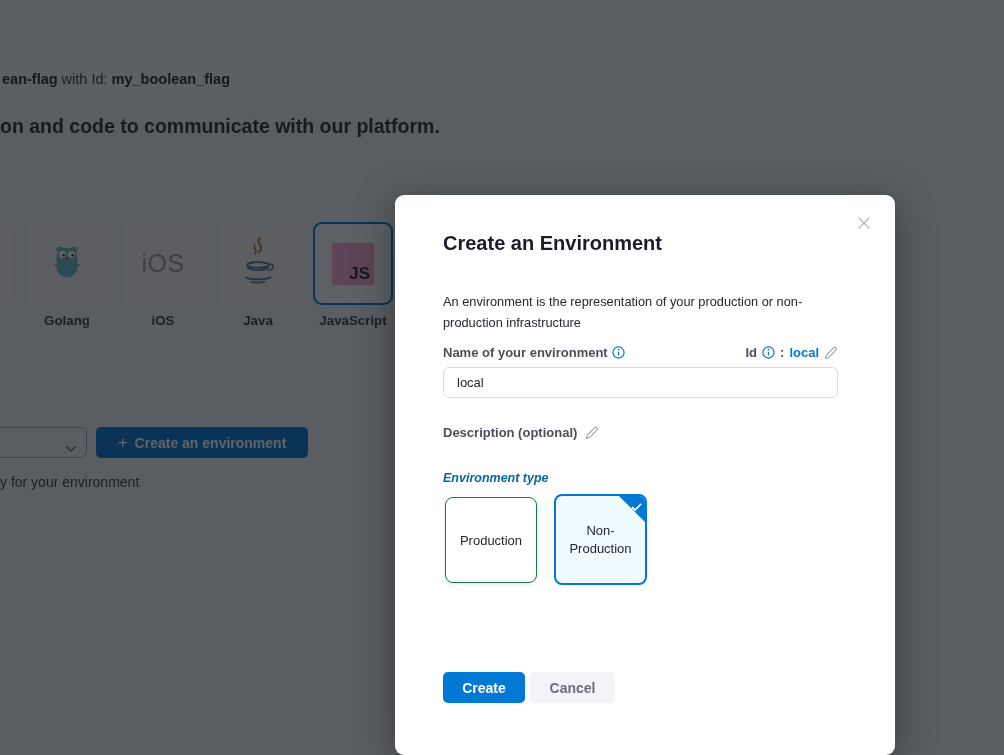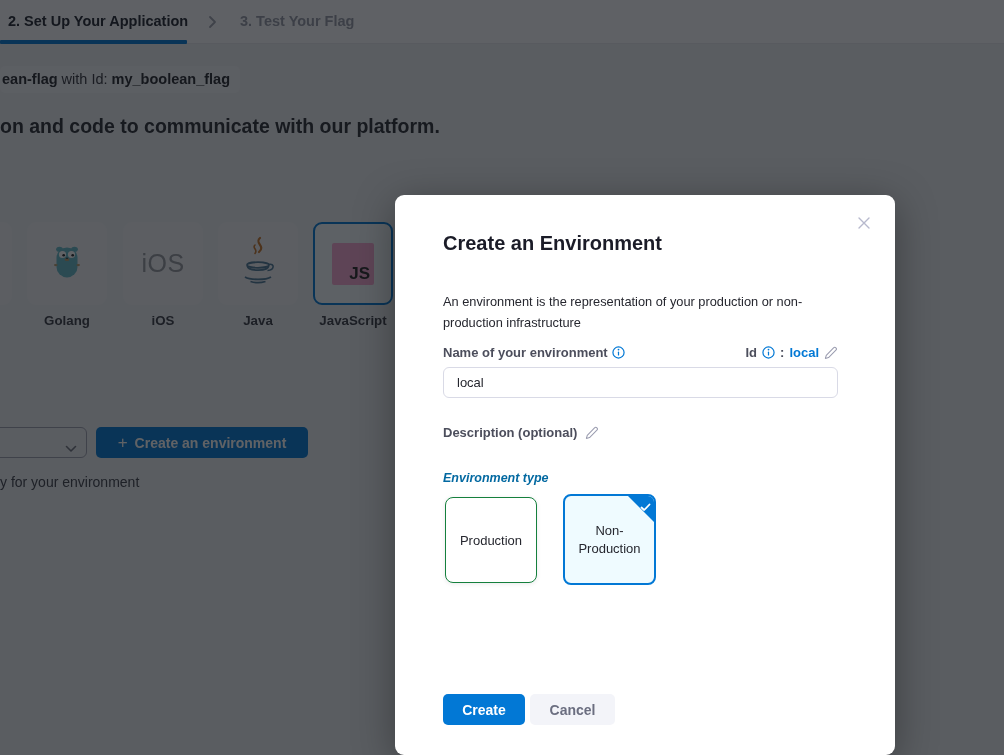--- a/index.html
+++ b/index.html
@@ -63,47 +63,37 @@
   .m-input { position:absolute; left:48px; top:172px; width:395px; height:31px; border:1px solid #d9dae6;
              border-radius:6px; padding:0 13px; font-family:inherit; font-size:13px; color:#25262e; background:#fff; }
 
   .desc-row { position:absolute; left:48px; top:230px; display:inline-flex; gap:8px; }
   .envtype-label { position:absolute; left:48px; top:276px; font-size:12.5px; font-weight:700; color:#0369a1;font-style:italic; }
 
   .env-card { position:absolute; border-radius:8px; display:flex; align-items:center; justify-content:center;
               text-align:center; font-size:13px; color:#26272f; cursor:pointer; }
   .card-prod { left:50px; top:302px; width:92px; height:86px; background:#fff; border:1px solid #15803d;
                box-shadow:0 1px 4px rgba(40,41,61,0.10); }
-  .card-nonprod { left:168px; top:299px; width:93px; height:91px; background:#effbff; border:2px solid #0278d5;
+  .card-nonprod { left:159px; top:299px; width:93px; height:91px; background:#effbff; border:2px solid #0278d5;
                   overflow:hidden; }
   .card-nonprod .card-text { width:70px; line-height:18px; }
   .corner-flag { position:absolute; top:-2px; right:-2px; width:0; height:0;
                  border-top:30px solid #0278d5; border-left:30px solid transparent; }
   .corner-check { position:absolute; top:4px; right:3px; }
 
-  .btn { position:absolute; top:499px; height:31px; border:none; border-radius:5px; font-family:inherit;
+  .btn { position:absolute; top:477px; height:31px; border:none; border-radius:5px; font-family:inherit;
          font-size:14px; font-weight:700; display:flex; align-items:center; justify-content:center; cursor:pointer; }
   .btn-create { left:48px; width:82px; background:#0278d5; color:#fff; }
   .btn-cancel { left:135px; width:85px; background:#f3f4f9; color:#6b6e80; }
 </style>
 </head>
 <body>
 
 <div class="screen">
 
-  <div class="topbar">
-    <div class="tab tab-setup">2. Set Up Your Application</div>
-    <div class="tab-underline"></div>
-    <span class="tab-sep">
-      <svg width="14" height="14" viewBox="0 0 14 14">
-          <polyline points="5,2 10,7 5,12" fill="none" stroke="#9ea0ae" stroke-width="1.8" stroke-linecap="round" stroke-linejoin="round"></polyline>
-        </svg>
-    </span>
-    <div class="tab tab-test">3. Test Your Flag</div>
-  </div>
 
   <div class="content">
 
     <div class="flag-chip"><b>ean-flag</b><span class="mid"> with Id: </span><b>my_boolean_flag</b></div>
 
     <div class="page-heading">on and code to communicate with our platform.</div>
 
     <div class="tile partial"></div>
 
     <div class="tile t-golang">

